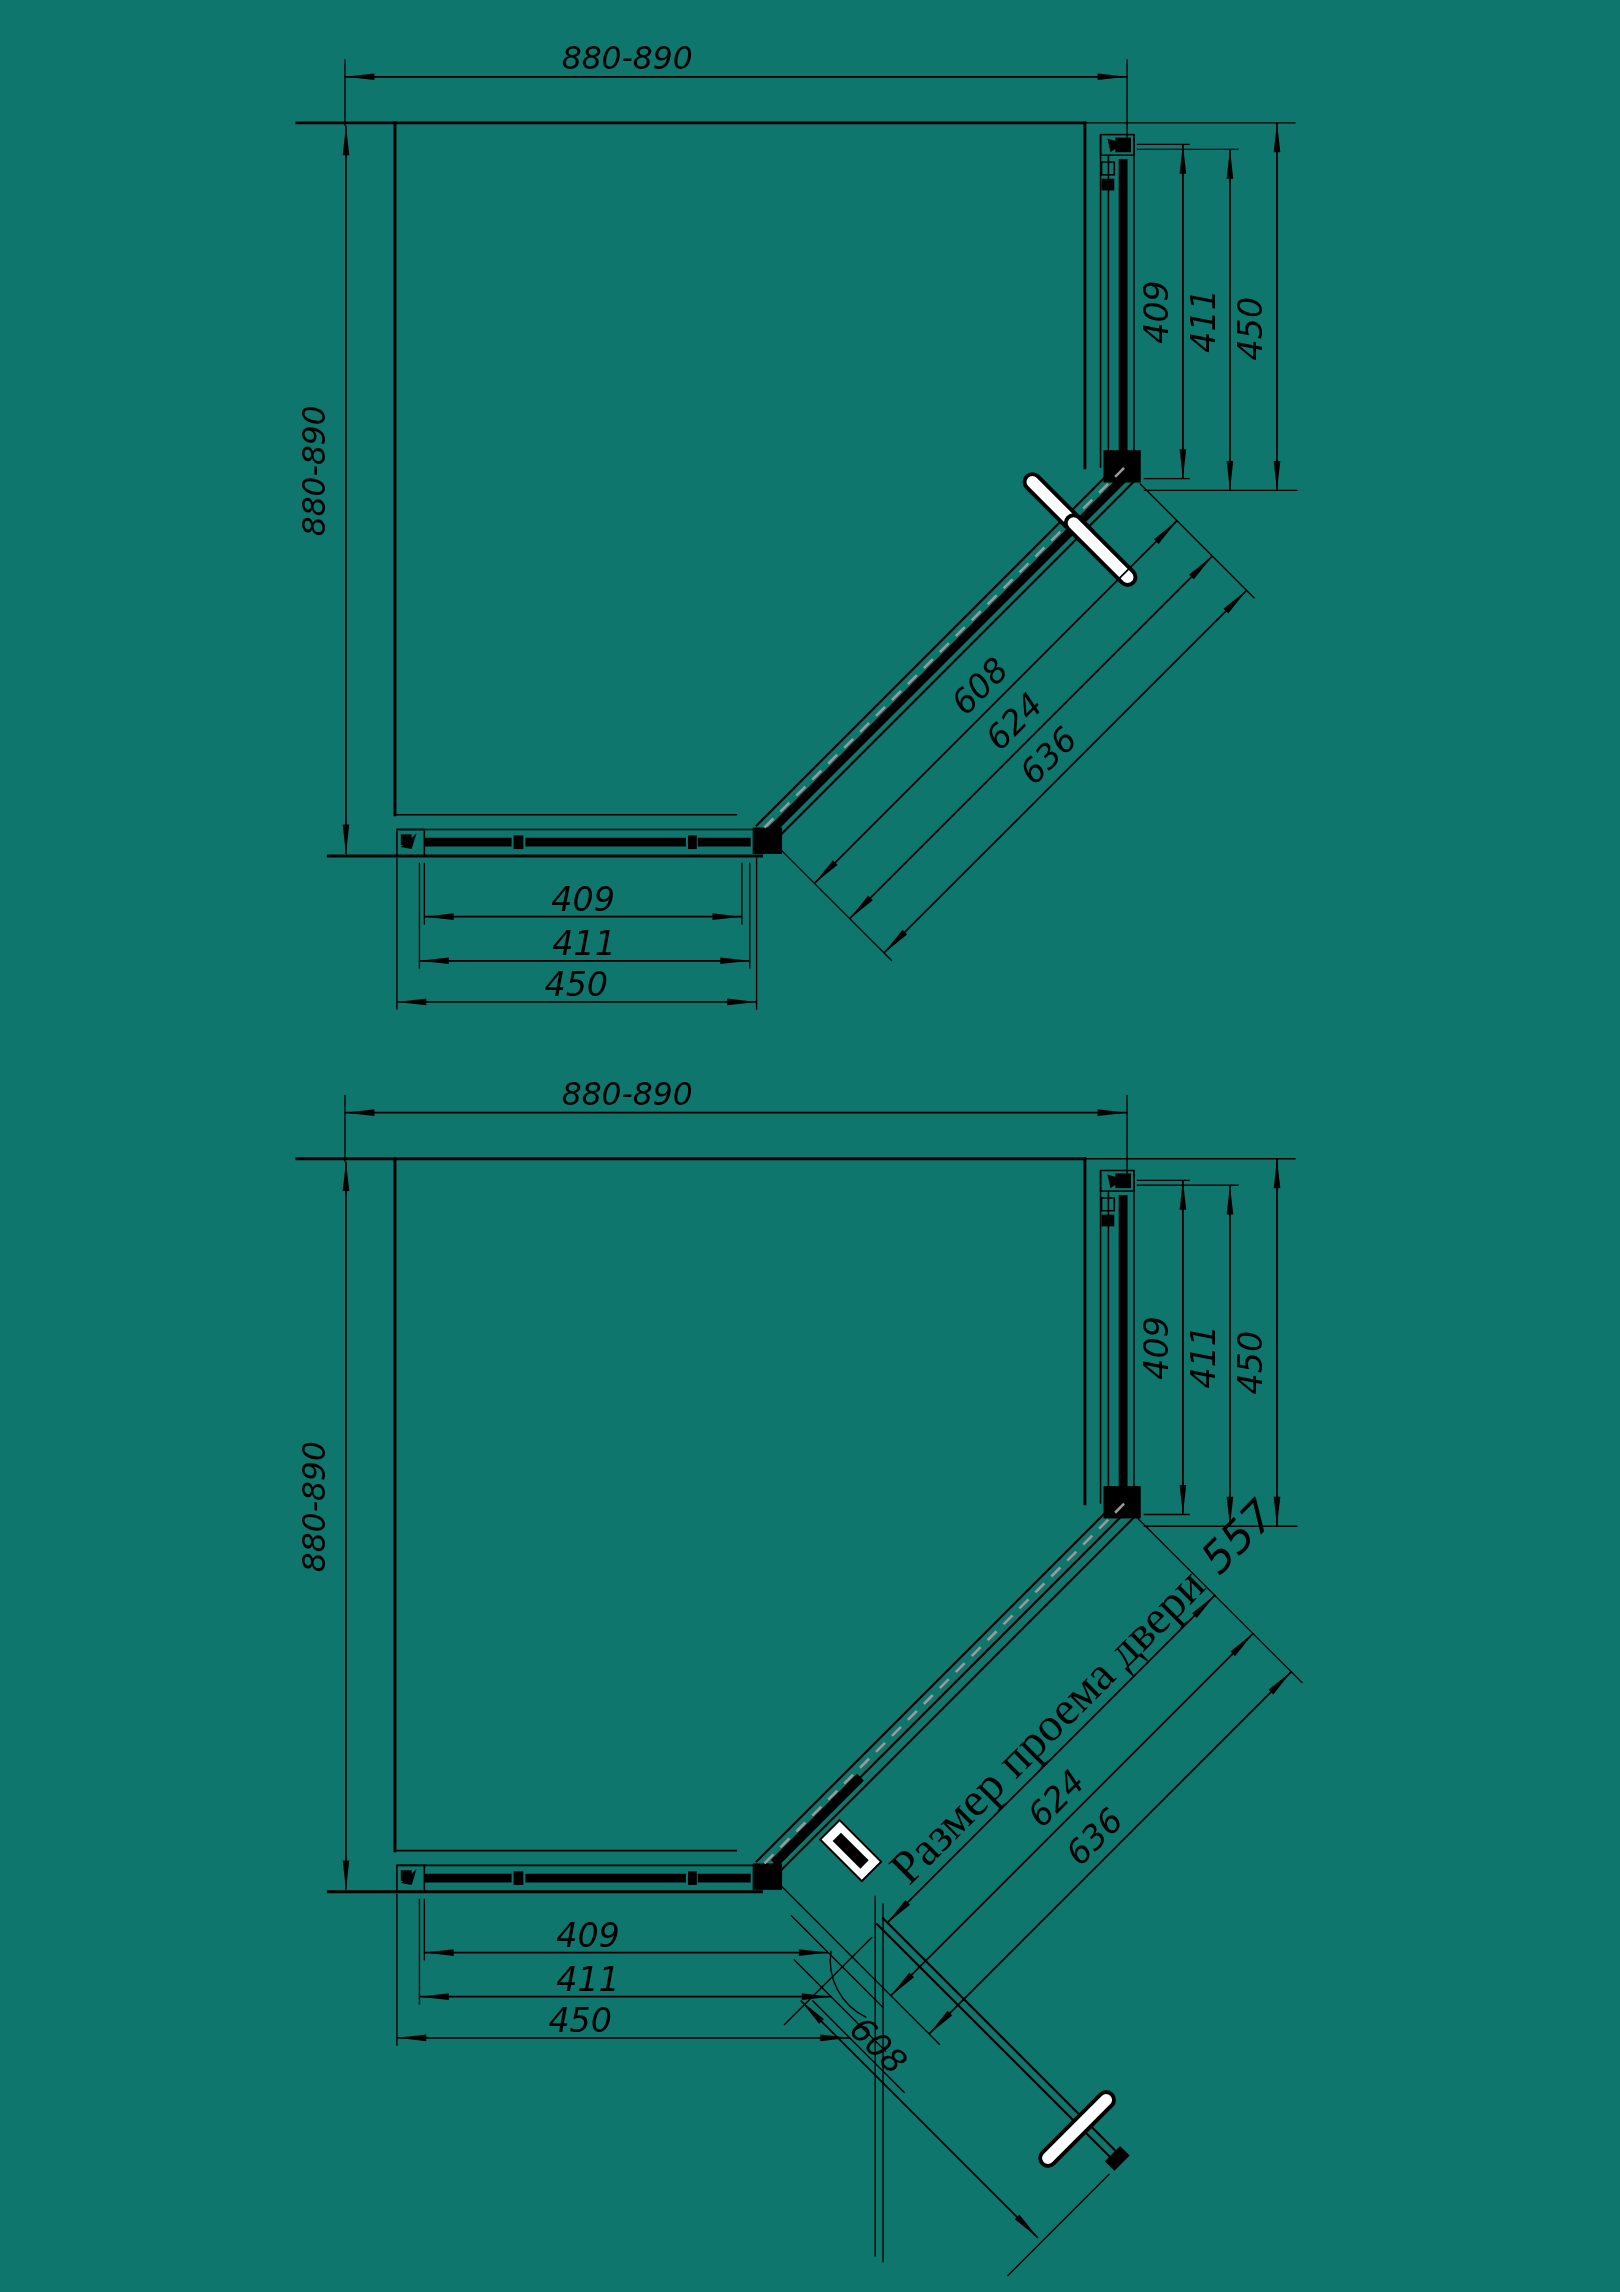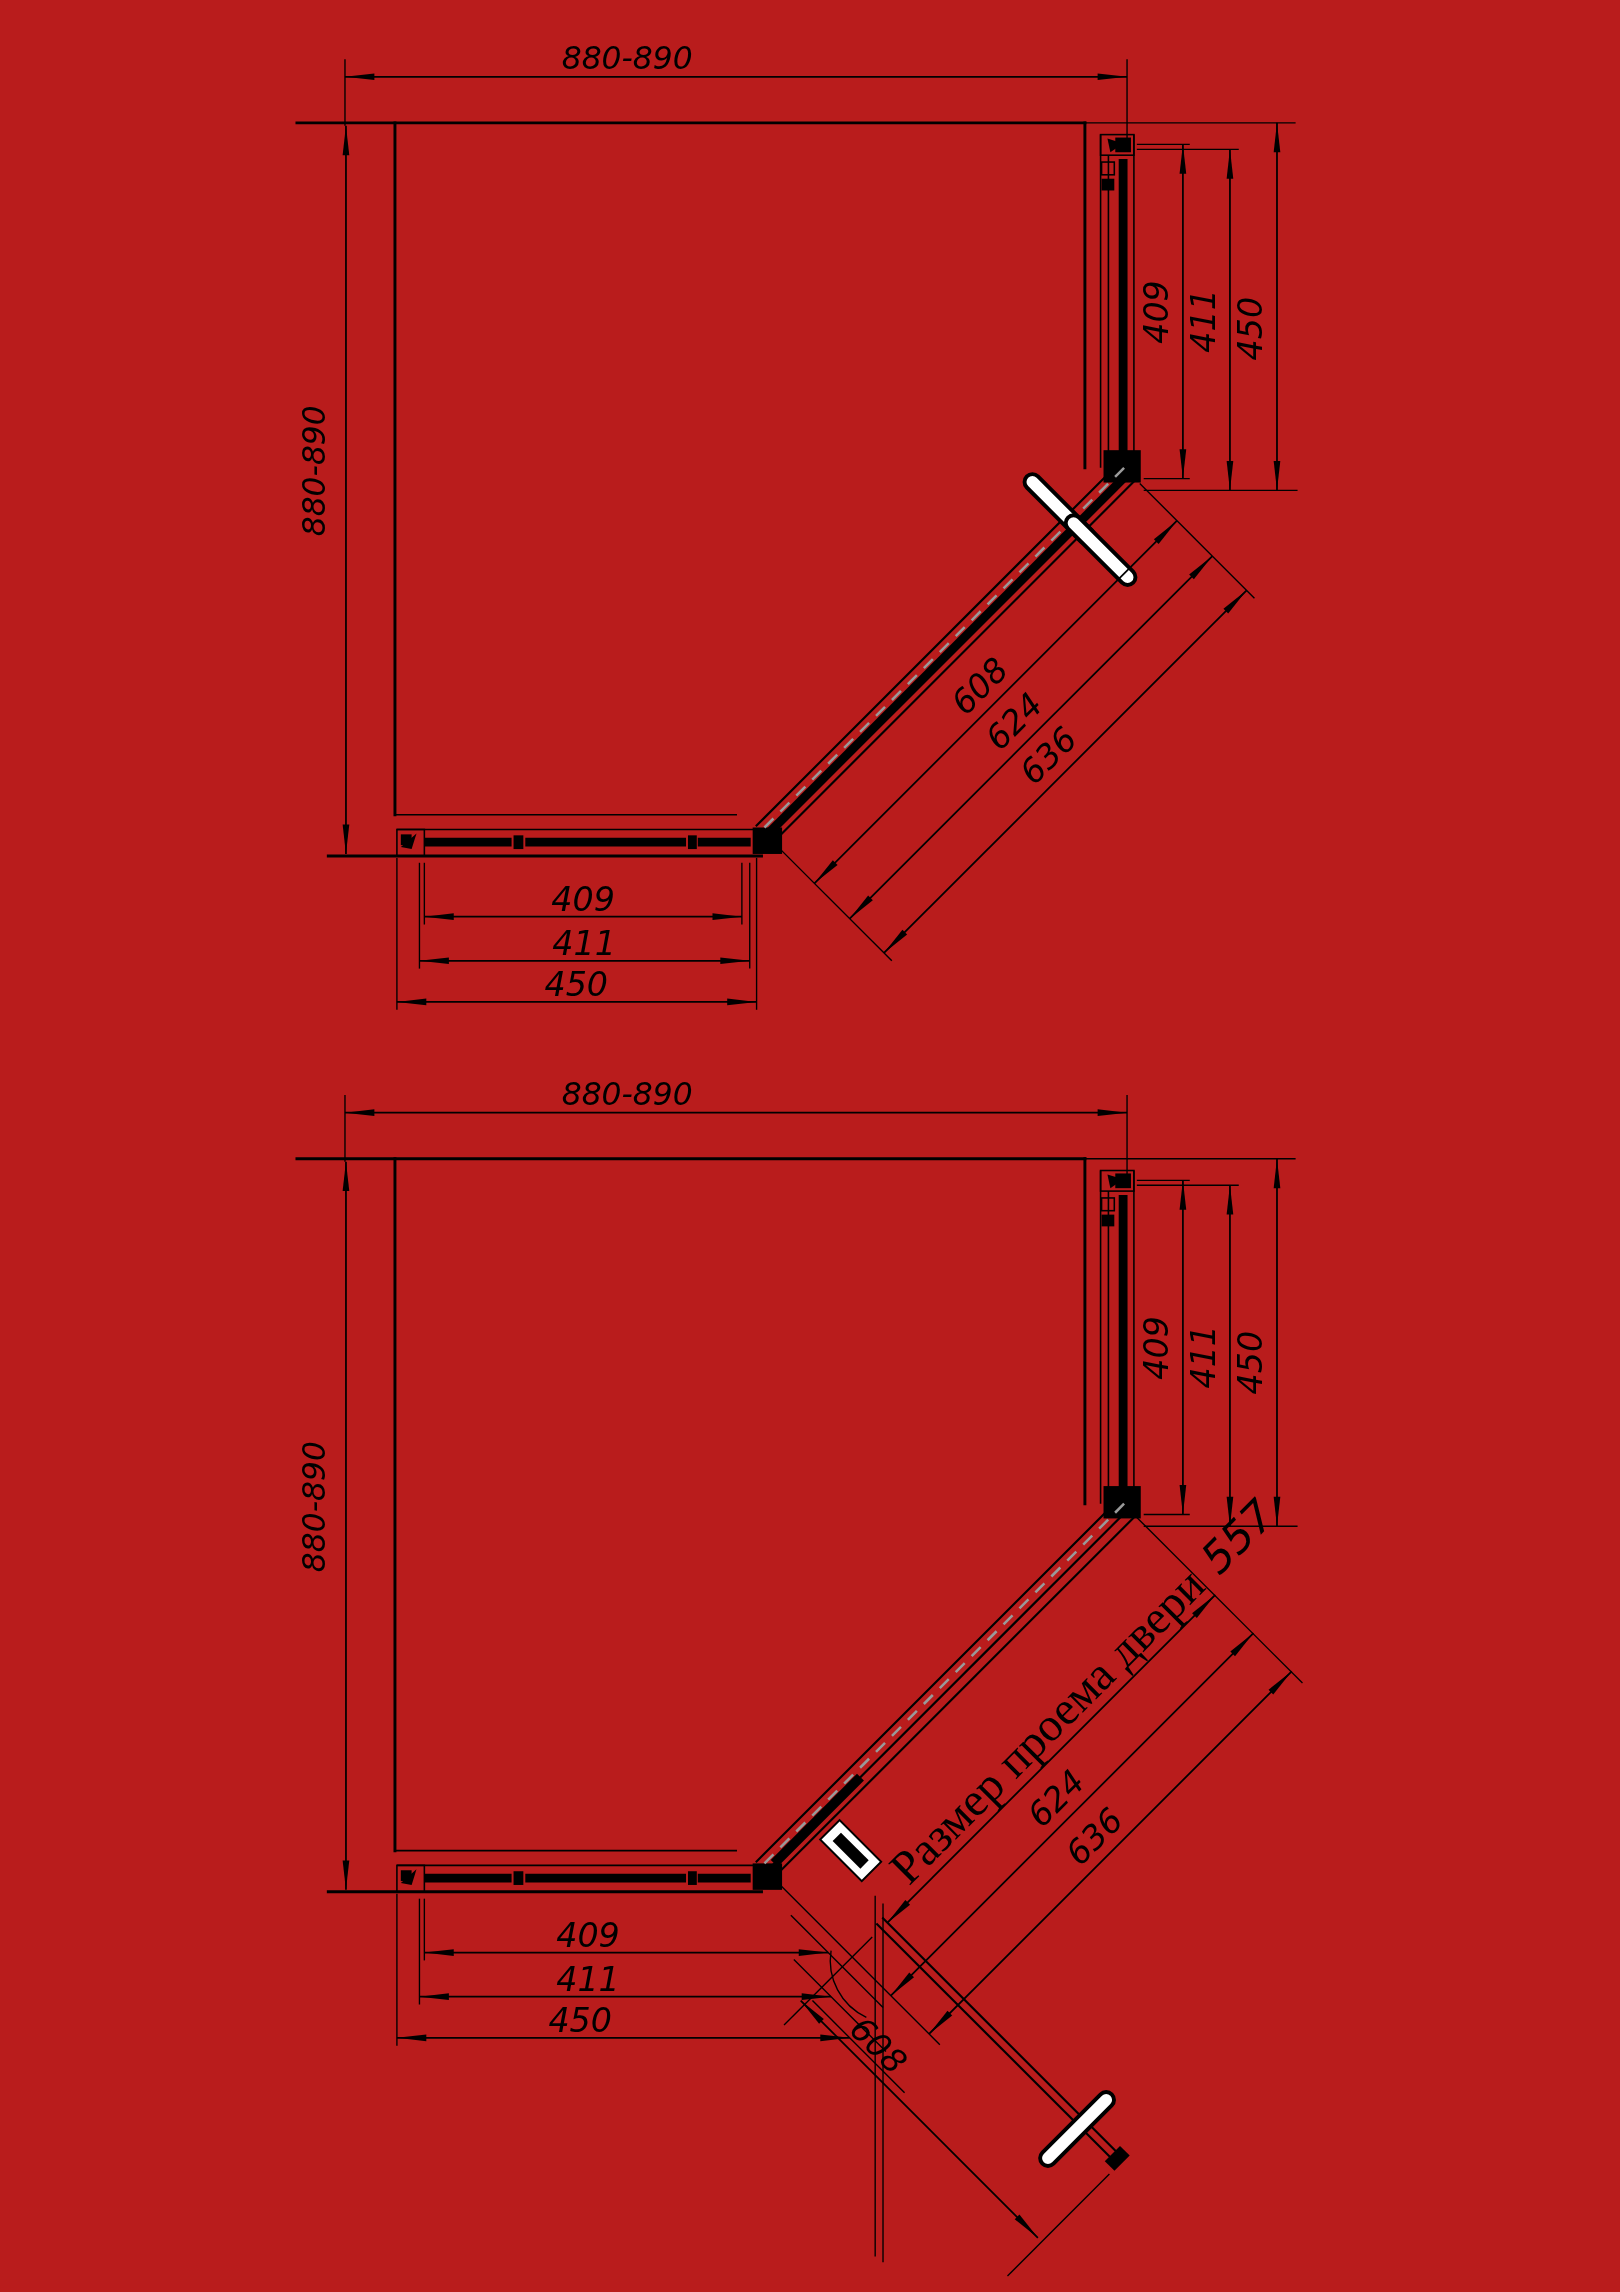--- a/index.html
+++ b/index.html
@@ -1,16 +1,16 @@
 <!DOCTYPE html>
 <html><head>
 <meta charset="utf-8">
 <style>
   html,body{margin:0;padding:0;background:#ffffff;}
-  .canvas{position:relative;width:1620px;height:2293px;background:#b91c1c;overflow:hidden;
+  .canvas{position:relative;width:1620px;height:2293px;background:#0f766e;overflow:hidden;
           font-family:"DejaVu Sans",sans-serif;}
   svg{position:absolute;left:0;top:0;}
   .w3  {stroke:#000;stroke-width:3;fill:none;stroke-linecap:square;}
   .w2  {stroke:#000;stroke-width:2.2;fill:none;stroke-linecap:square;}
   .w15 {stroke:#000;stroke-width:1.6;fill:none;}
   .glass{stroke:#000;stroke-width:9;fill:none;}
   .thick10{stroke:#000;stroke-width:10;fill:none;}
   .dash{stroke:#9a9a9a;stroke-width:2.6;stroke-dasharray:13 10;fill:none;}
   .ext {stroke:#000;stroke-width:1.4;fill:none;}
   .dimline{stroke:#000;stroke-width:1.8;fill:none;}

